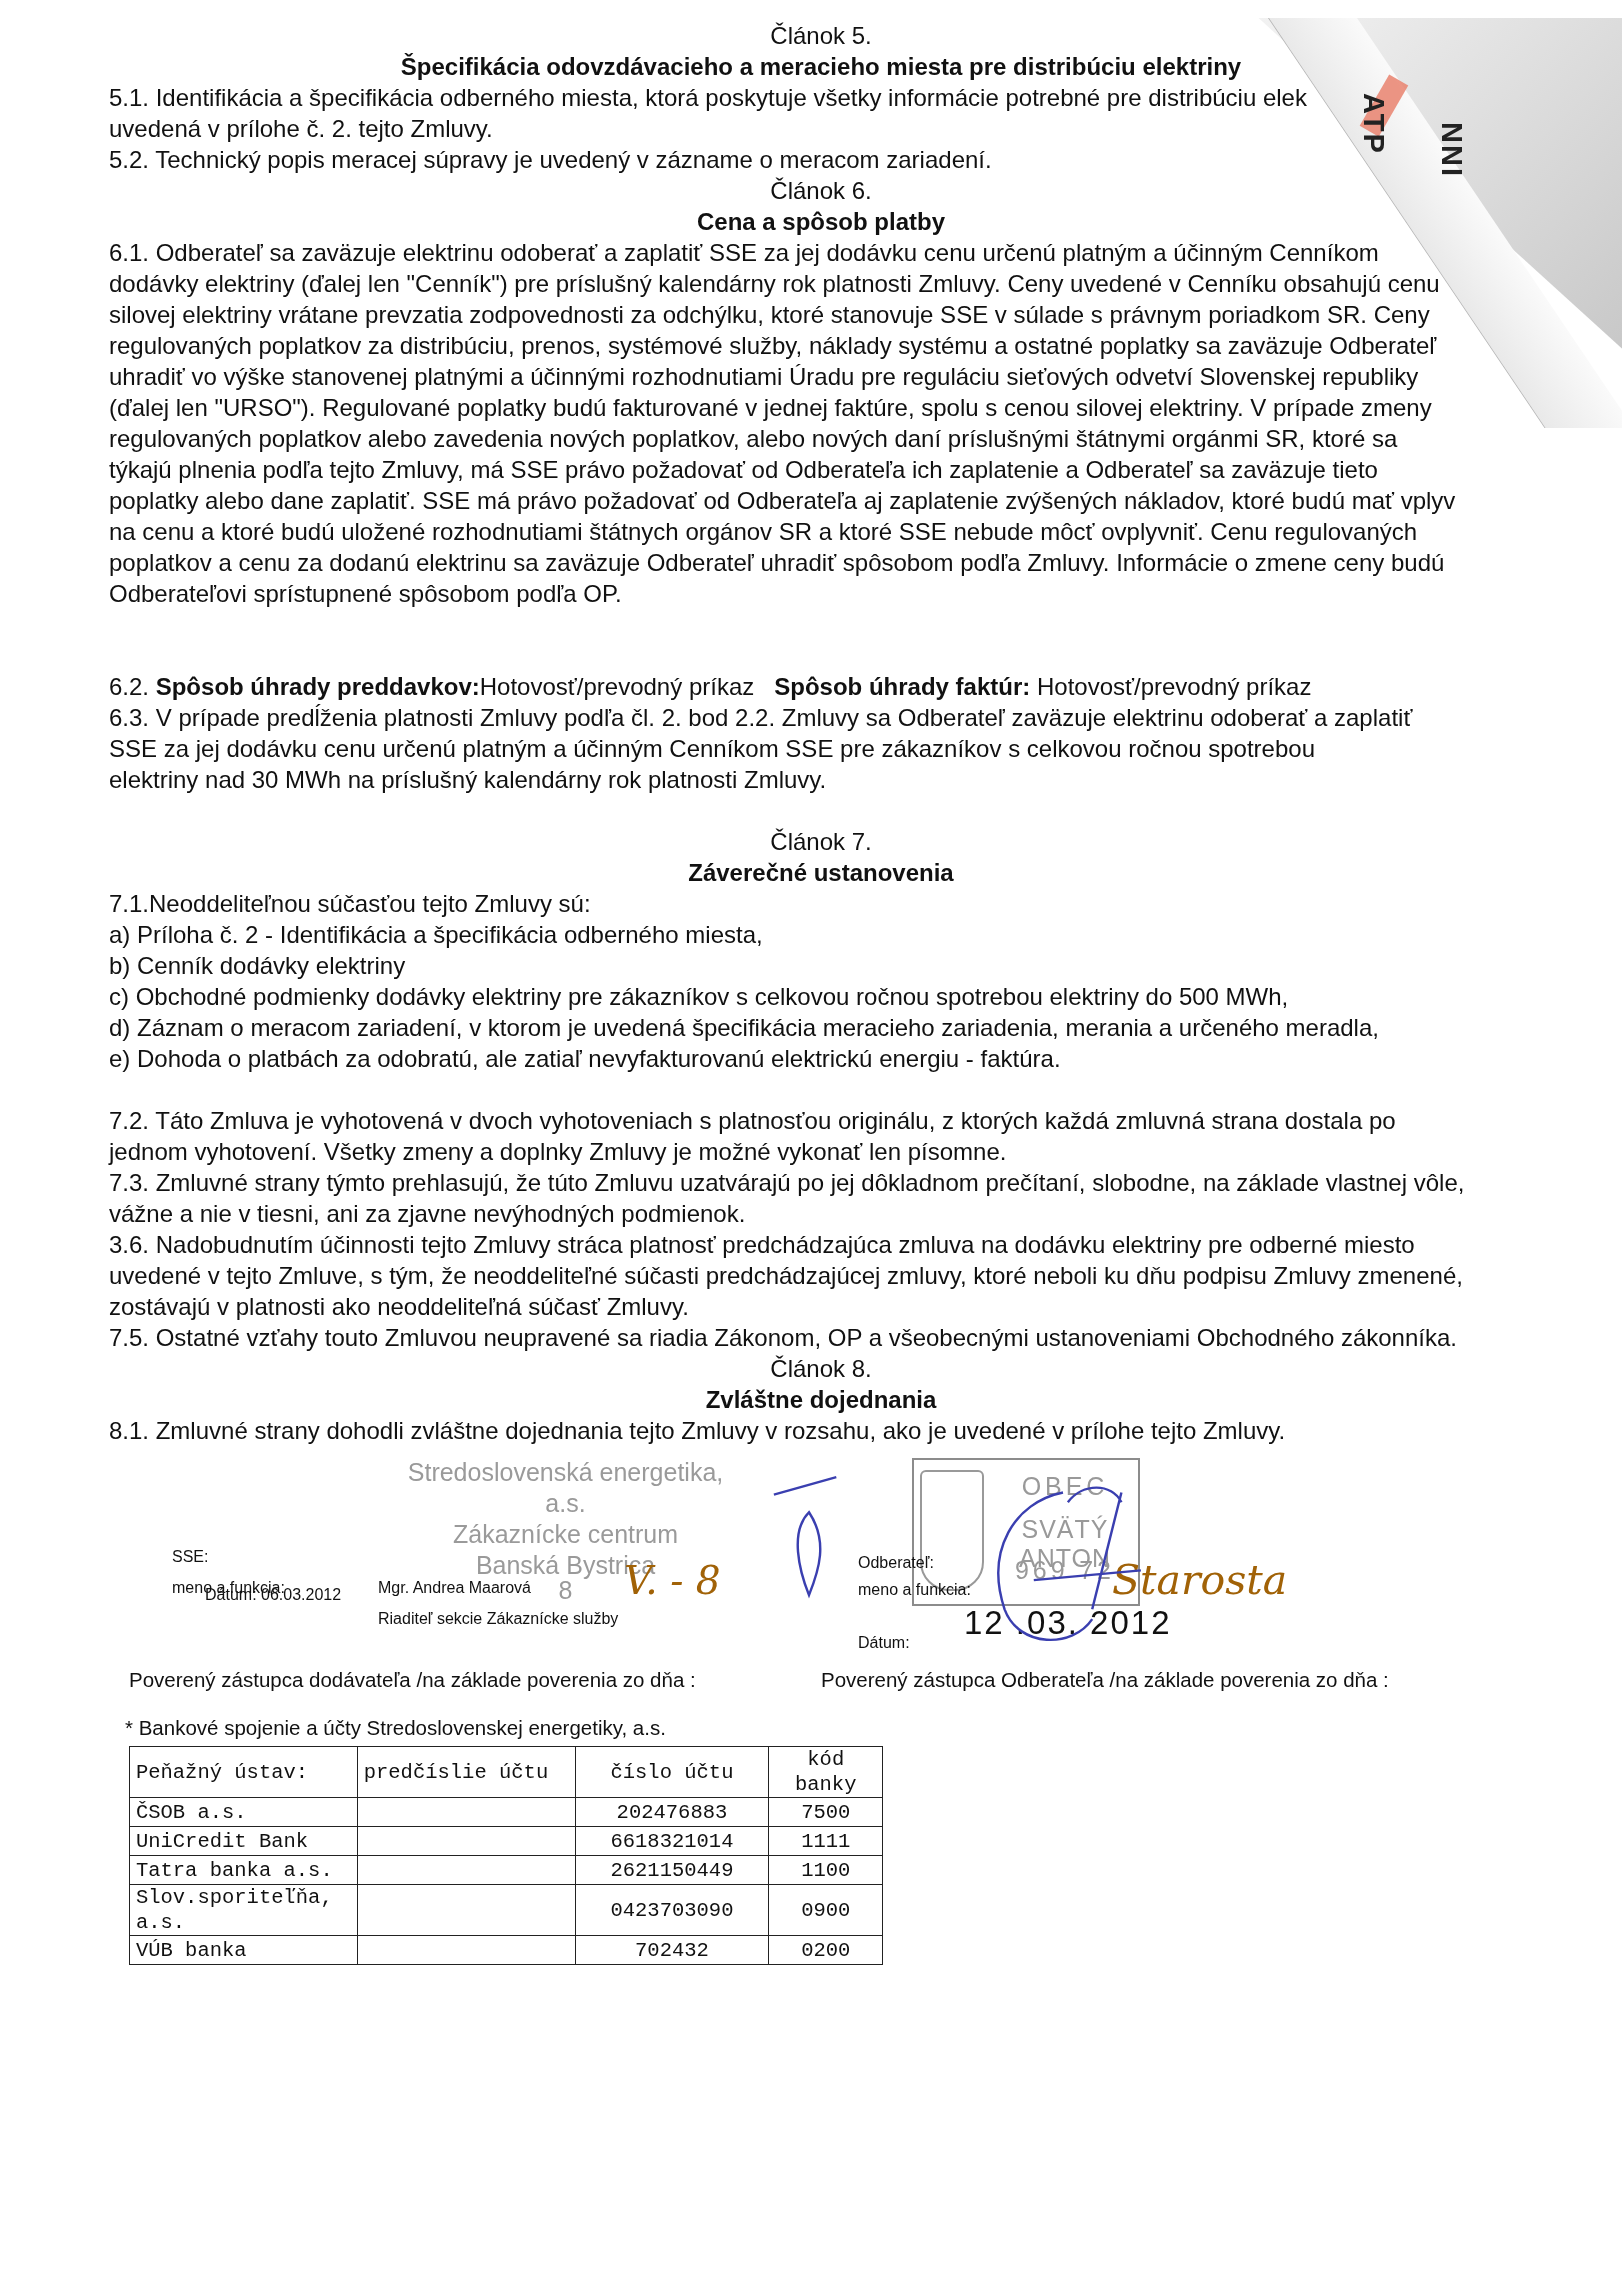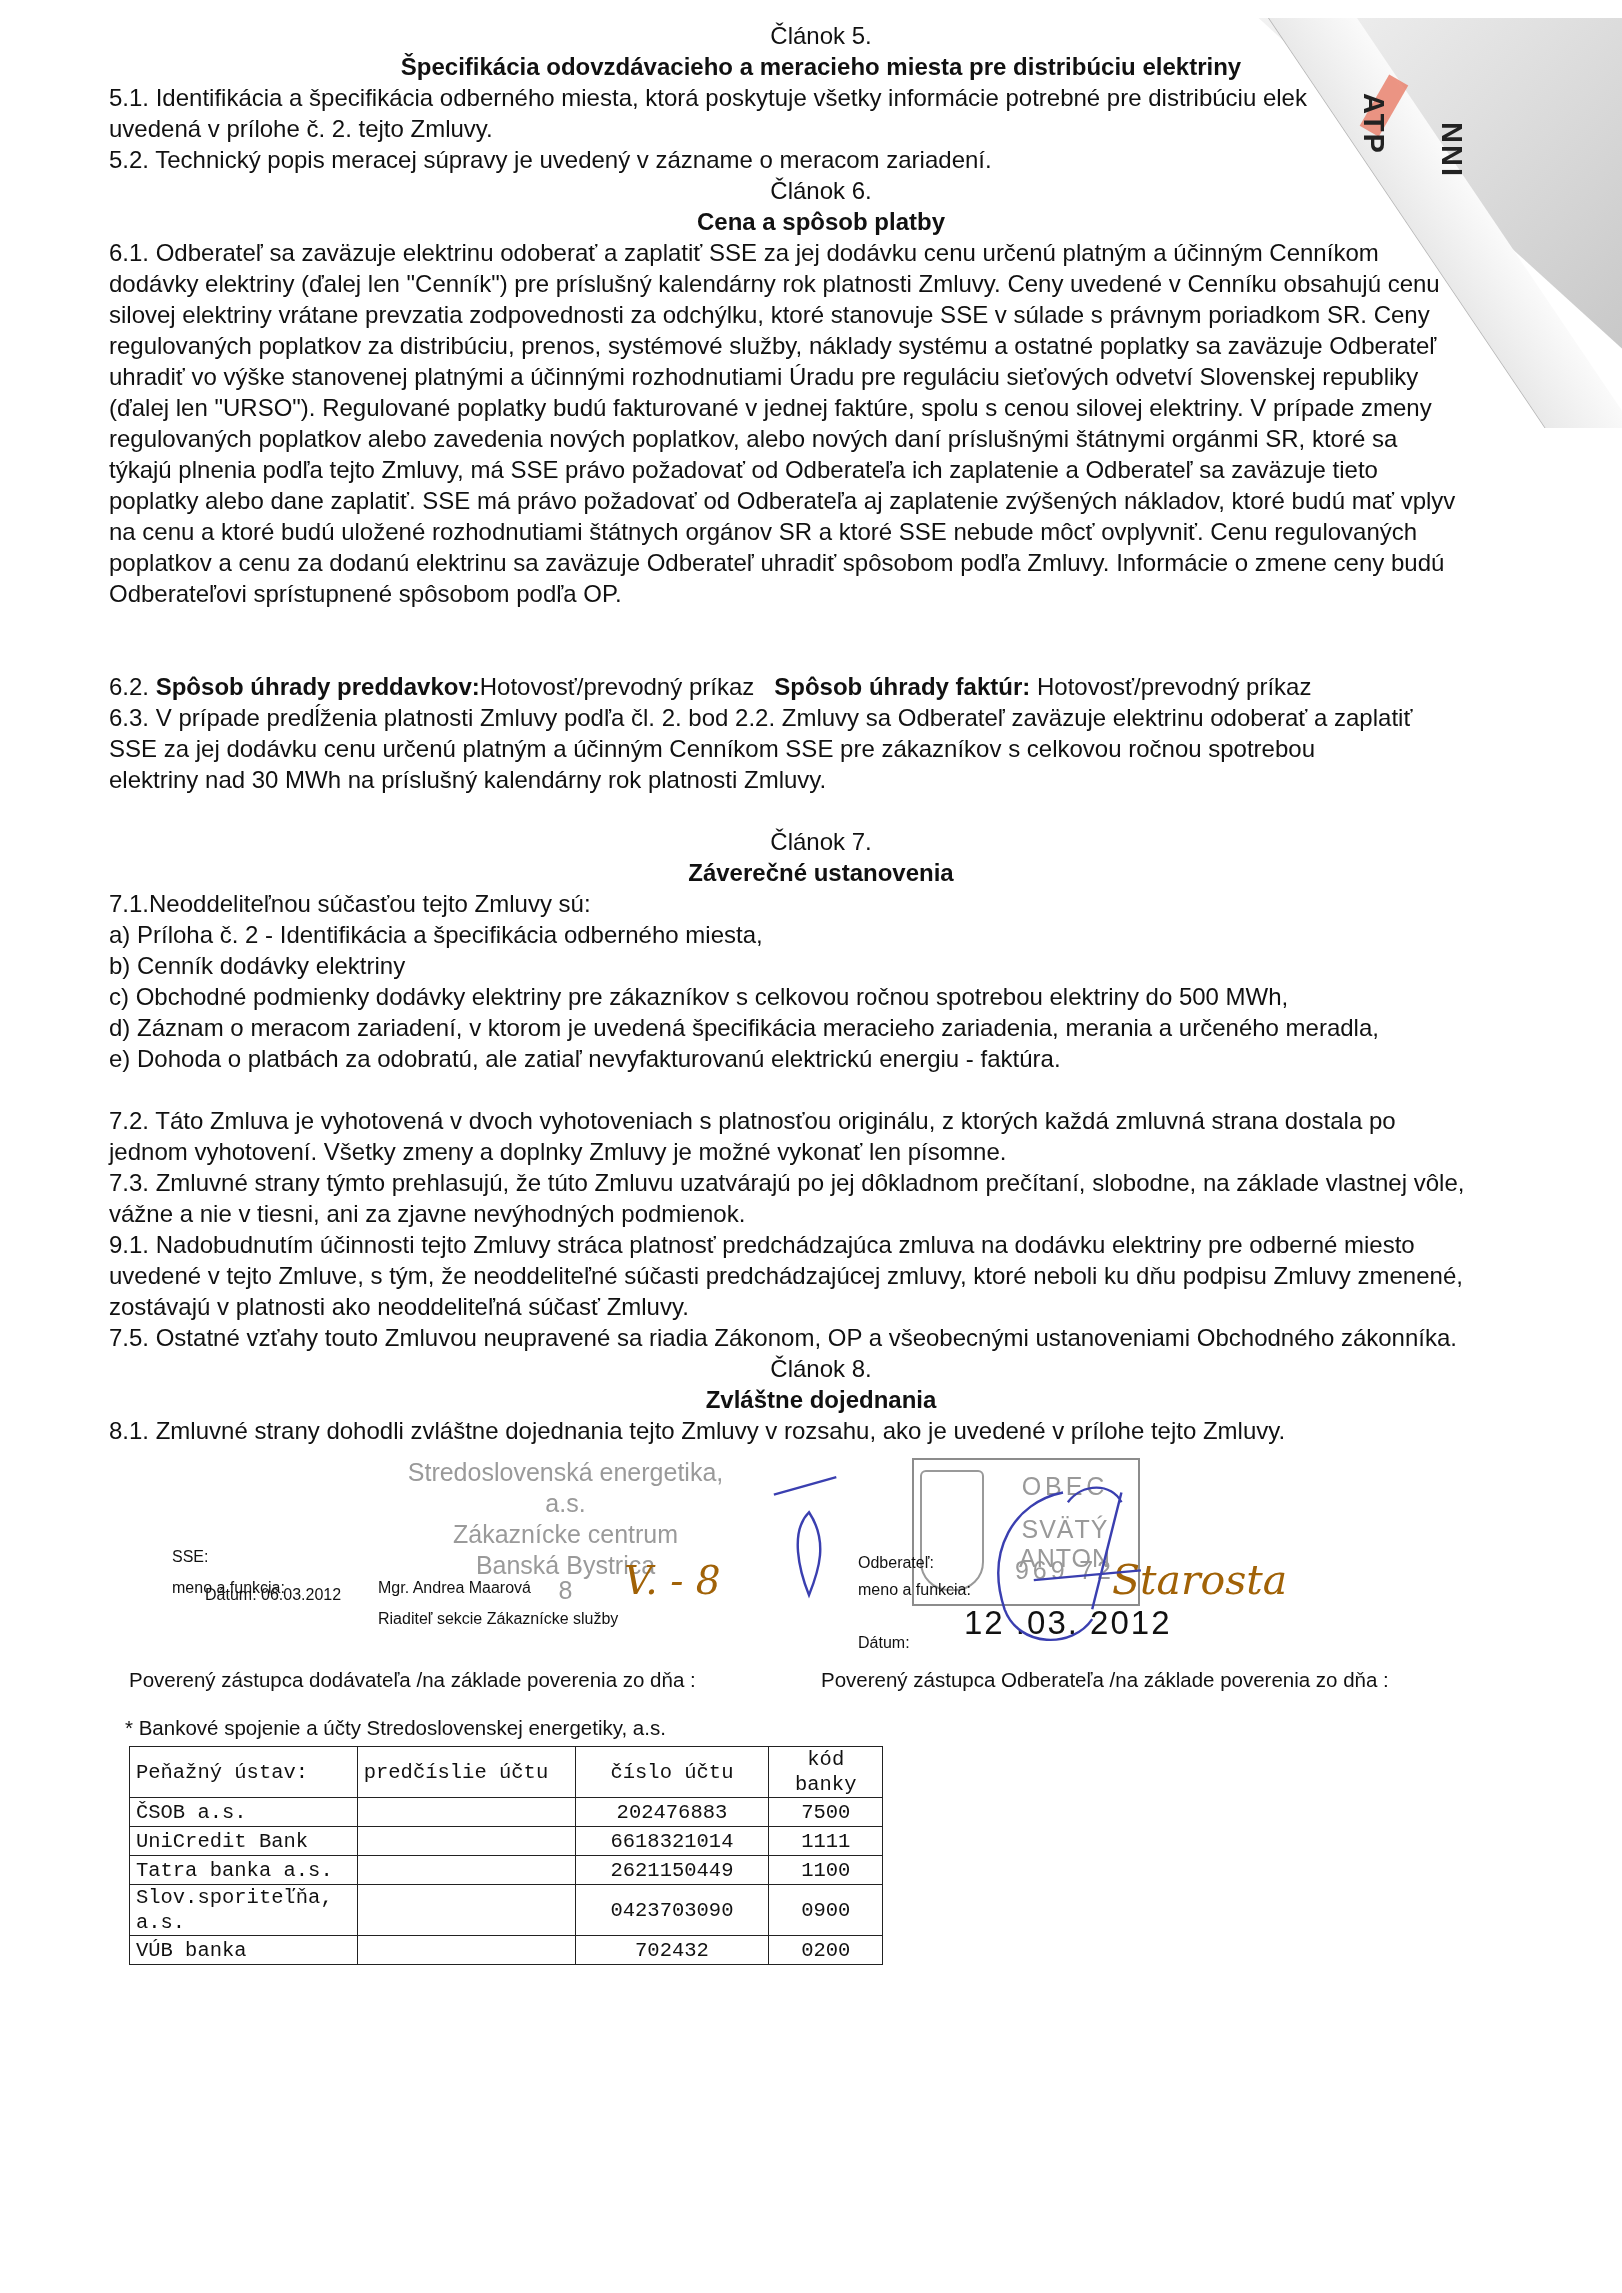--- a/index.html
+++ b/index.html
@@ -103,21 +103,21 @@
     <p>b) Cenník dodávky elektriny</p>
     <p>c) Obchodné podmienky dodávky elektriny pre  zákazníkov s celkovou ročnou spotrebou elektriny do 500 MWh,</p>
     <p>d) Záznam o meracom zariadení, v ktorom je uvedená špecifikácia meracieho zariadenia, merania a určeného meradla,</p>
     <p>e) Dohoda o platbách za odobratú, ale zatiaľ nevyfakturovanú elektrickú energiu - faktúra.</p>
     <div class="gap2"></div>
     <div>
       <p>7.2. Táto Zmluva je vyhotovená v dvoch vyhotoveniach s platnosťou originálu, z ktorých každá zmluvná strana dostala po</p>
       <p>jednom vyhotovení. Všetky zmeny a doplnky Zmluvy je možné vykonať len písomne.</p>
       <p>7.3. Zmluvné strany týmto prehlasujú, že túto Zmluvu uzatvárajú po jej dôkladnom prečítaní, slobodne, na základe vlastnej vôle,</p>
       <p>vážne a nie v tiesni, ani za zjavne nevýhodných podmienok.</p>
-      <p>9.1. Nadobudnutím účinnosti tejto Zmluvy stráca platnosť predchádzajúca zmluva na dodávku elektriny pre odberné miesto</p>
+      <p>3.6. Nadobudnutím účinnosti tejto Zmluvy stráca platnosť predchádzajúca zmluva na dodávku elektriny pre odberné miesto</p>
       <p>uvedené v tejto Zmluve, s tým, že neoddeliteľné súčasti predchádzajúcej zmluvy, ktoré neboli ku dňu podpisu Zmluvy zmenené,</p>
       <p>zostávajú v platnosti ako neoddeliteľná súčasť Zmluvy.</p>
       <p>7.5. Ostatné vzťahy touto Zmluvou neupravené sa riadia Zákonom, OP a všeobecnými ustanoveniami Obchodného zákonníka.</p>
     </div>
 
     <p class="center">Článok 8.</p>
     <p class="center h">Zvláštne dojednania</p>
     <p>8.1. Zmluvné strany dohodli zvláštne dojednania tejto Zmluvy v rozsahu, ako je uvedené v prílohe tejto Zmluvy.</p>
   </div>
 

